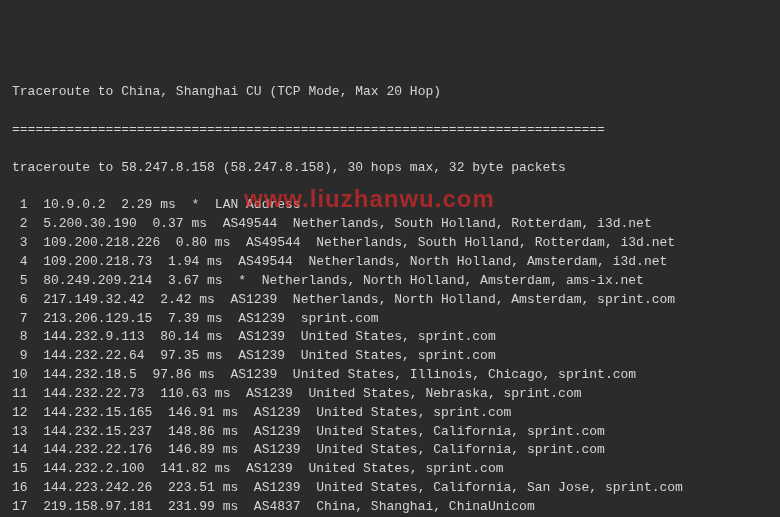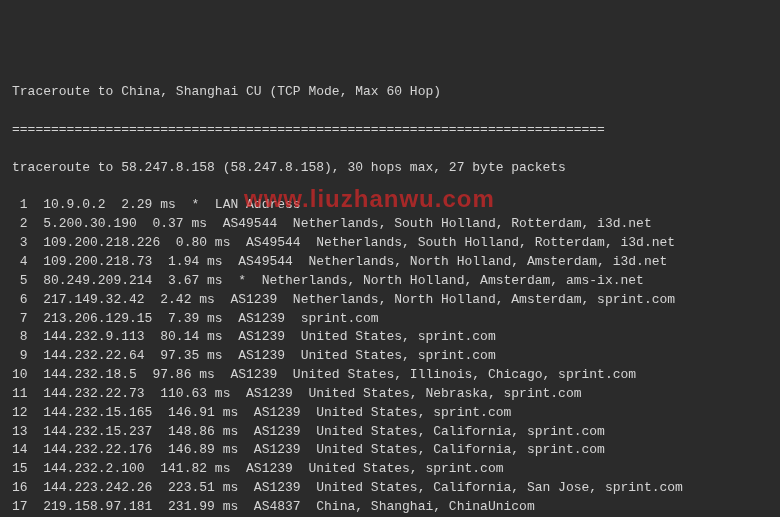--- a/index.html
+++ b/index.html
@@ -34,20 +34,20 @@
       pointer-events: none;
       letter-spacing: 1px;
       margin-left: 24px;
     }
   </style>
 </head>
 <body>
 
 
 
-<div class="terminal-line">Traceroute to China, Shanghai CU (TCP Mode, Max 60 Hop)</div>
+<div class="terminal-line">Traceroute to China, Shanghai CU (TCP Mode, Max 20 Hop)</div>
 <div class="terminal-line">============================================================================</div>
-<div class="terminal-line">traceroute to 58.247.8.158 (58.247.8.158), 30 hops max, 27 byte packets</div>
+<div class="terminal-line">traceroute to 58.247.8.158 (58.247.8.158), 30 hops max, 32 byte packets</div>
 <div id="hops-container"><div class="terminal-line"> 1  10.9.0.2  2.29 ms  *  LAN Address</div><div class="terminal-line"> 2  5.200.30.190  0.37 ms  AS49544  Netherlands, South Holland, Rotterdam, i3d.net</div><div class="terminal-line"> 3  109.200.218.226  0.80 ms  AS49544  Netherlands, South Holland, Rotterdam, i3d.net</div><div class="terminal-line"> 4  109.200.218.73  1.94 ms  AS49544  Netherlands, North Holland, Amsterdam, i3d.net</div><div class="terminal-line"> 5  80.249.209.214  3.67 ms  *  Netherlands, North Holland, Amsterdam, ams-ix.net</div><div class="terminal-line"> 6  217.149.32.42  2.42 ms  AS1239  Netherlands, North Holland, Amsterdam, sprint.com</div><div class="terminal-line"> 7  213.206.129.15  7.39 ms  AS1239  sprint.com</div><div class="terminal-line"> 8  144.232.9.113  80.14 ms  AS1239  United States, sprint.com</div><div class="terminal-line"> 9  144.232.22.64  97.35 ms  AS1239  United States, sprint.com</div><div class="terminal-line">10  144.232.18.5  97.86 ms  AS1239  United States, Illinois, Chicago, sprint.com</div><div class="terminal-line">11  144.232.22.73  110.63 ms  AS1239  United States, Nebraska, sprint.com</div><div class="terminal-line">12  144.232.15.165  146.91 ms  AS1239  United States, sprint.com</div><div class="terminal-line">13  144.232.15.237  148.86 ms  AS1239  United States, California, sprint.com</div><div class="terminal-line">14  144.232.22.176  146.89 ms  AS1239  United States, California, sprint.com</div><div class="terminal-line">15  144.232.2.100  141.82 ms  AS1239  United States, sprint.com</div><div class="terminal-line">16  144.223.242.26  223.51 ms  AS1239  United States, California, San Jose, sprint.com</div><div class="terminal-line">17  219.158.97.181  231.99 ms  AS4837  China, Shanghai, ChinaUnicom</div><div class="terminal-line">18  219.158.113.134  235.89 ms  AS4837  China, Shanghai, ChinaUnicom</div></div>
 <div class="watermark">www.liuzhanwu.com</div>
 
 
 
 
 </body></html>

